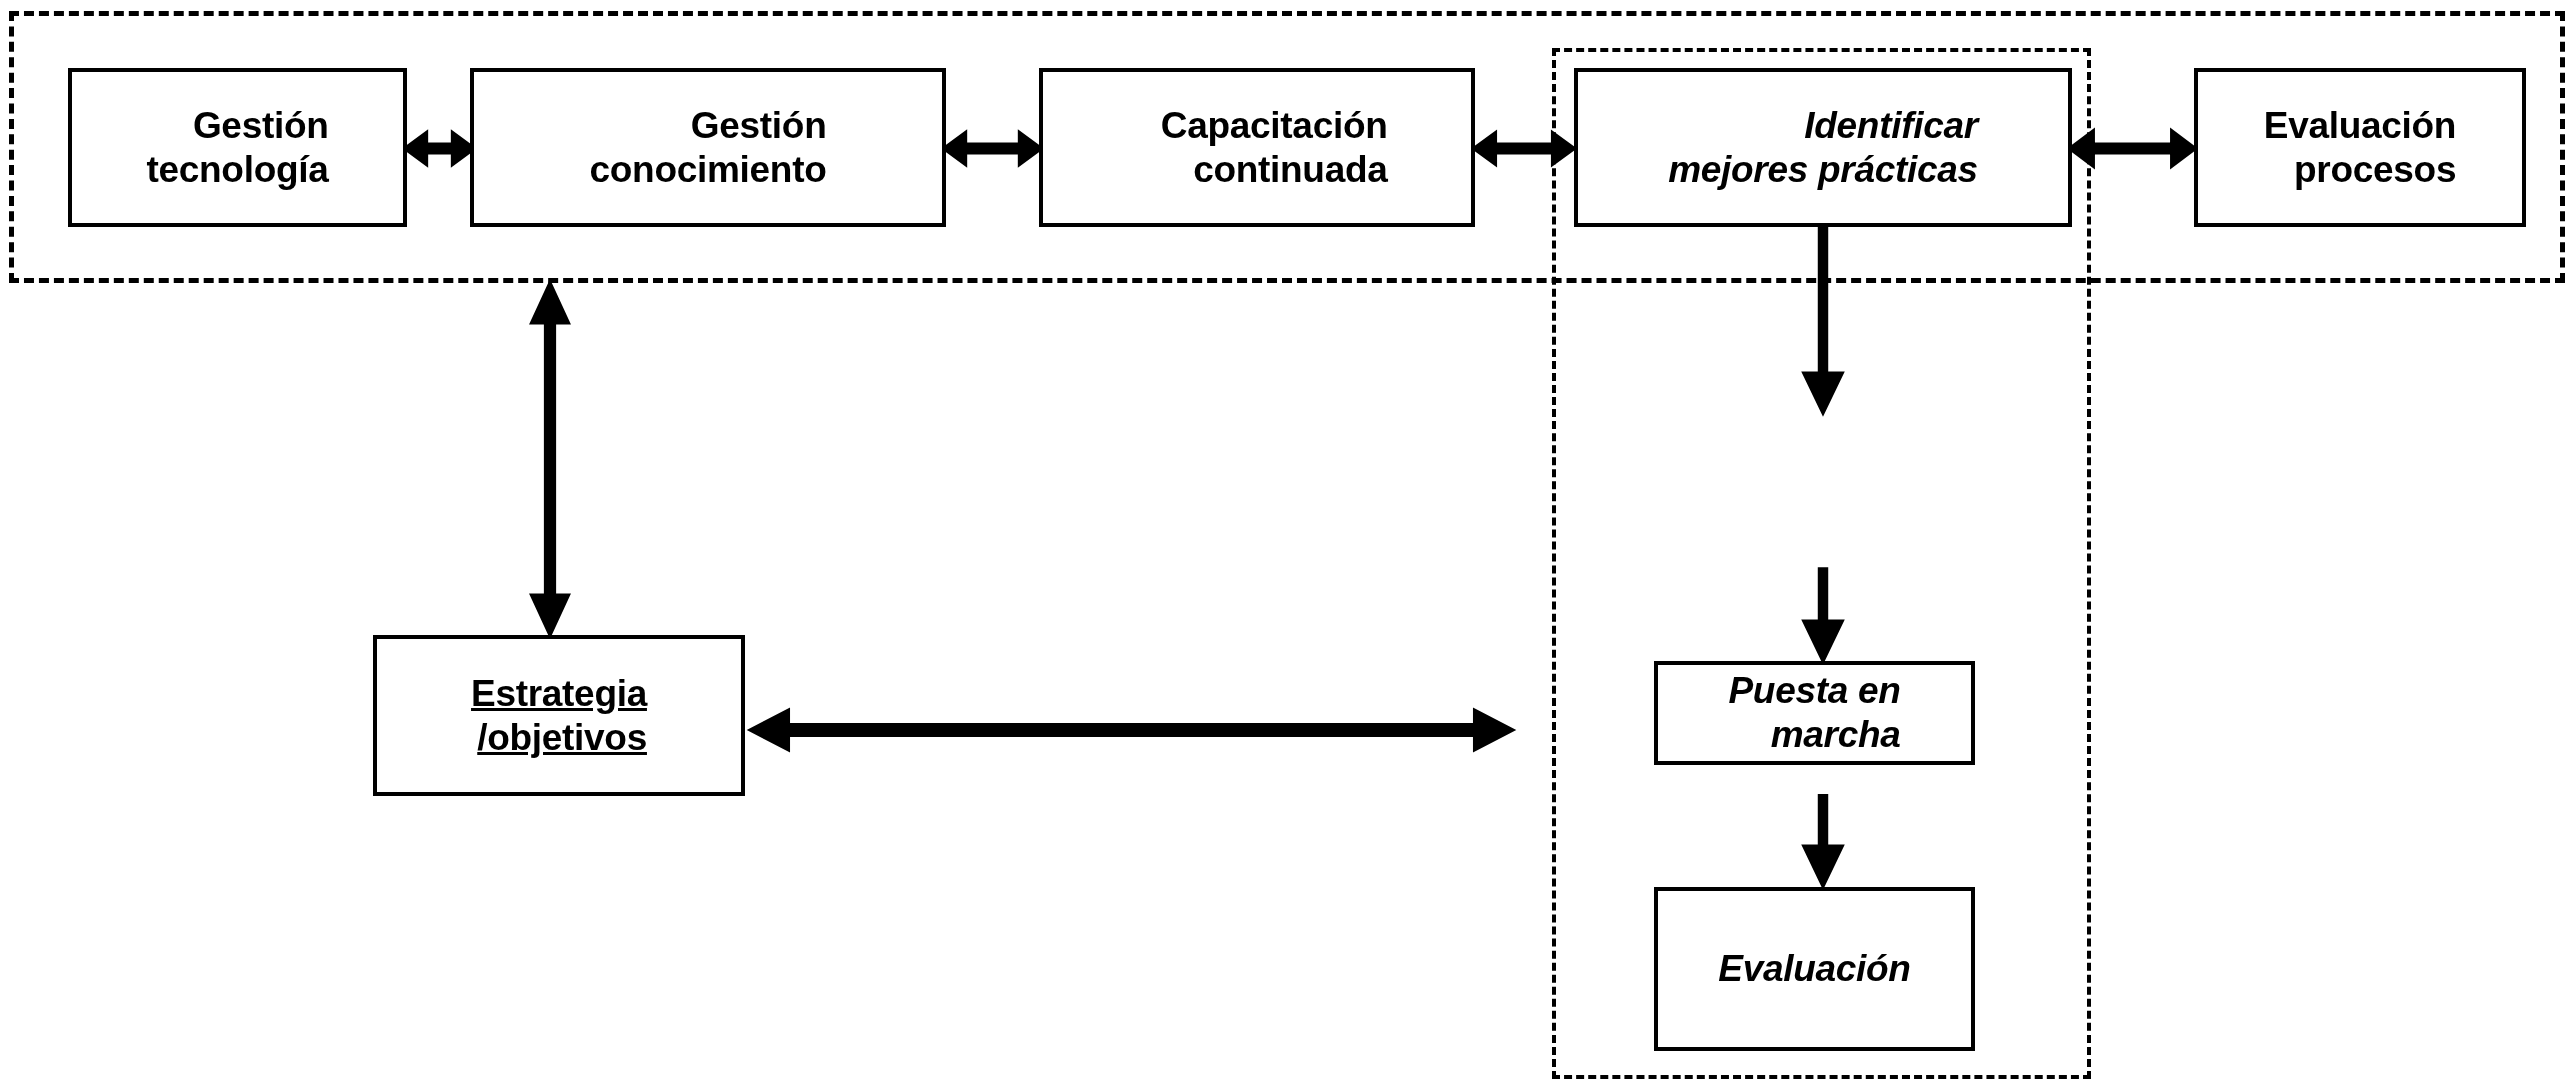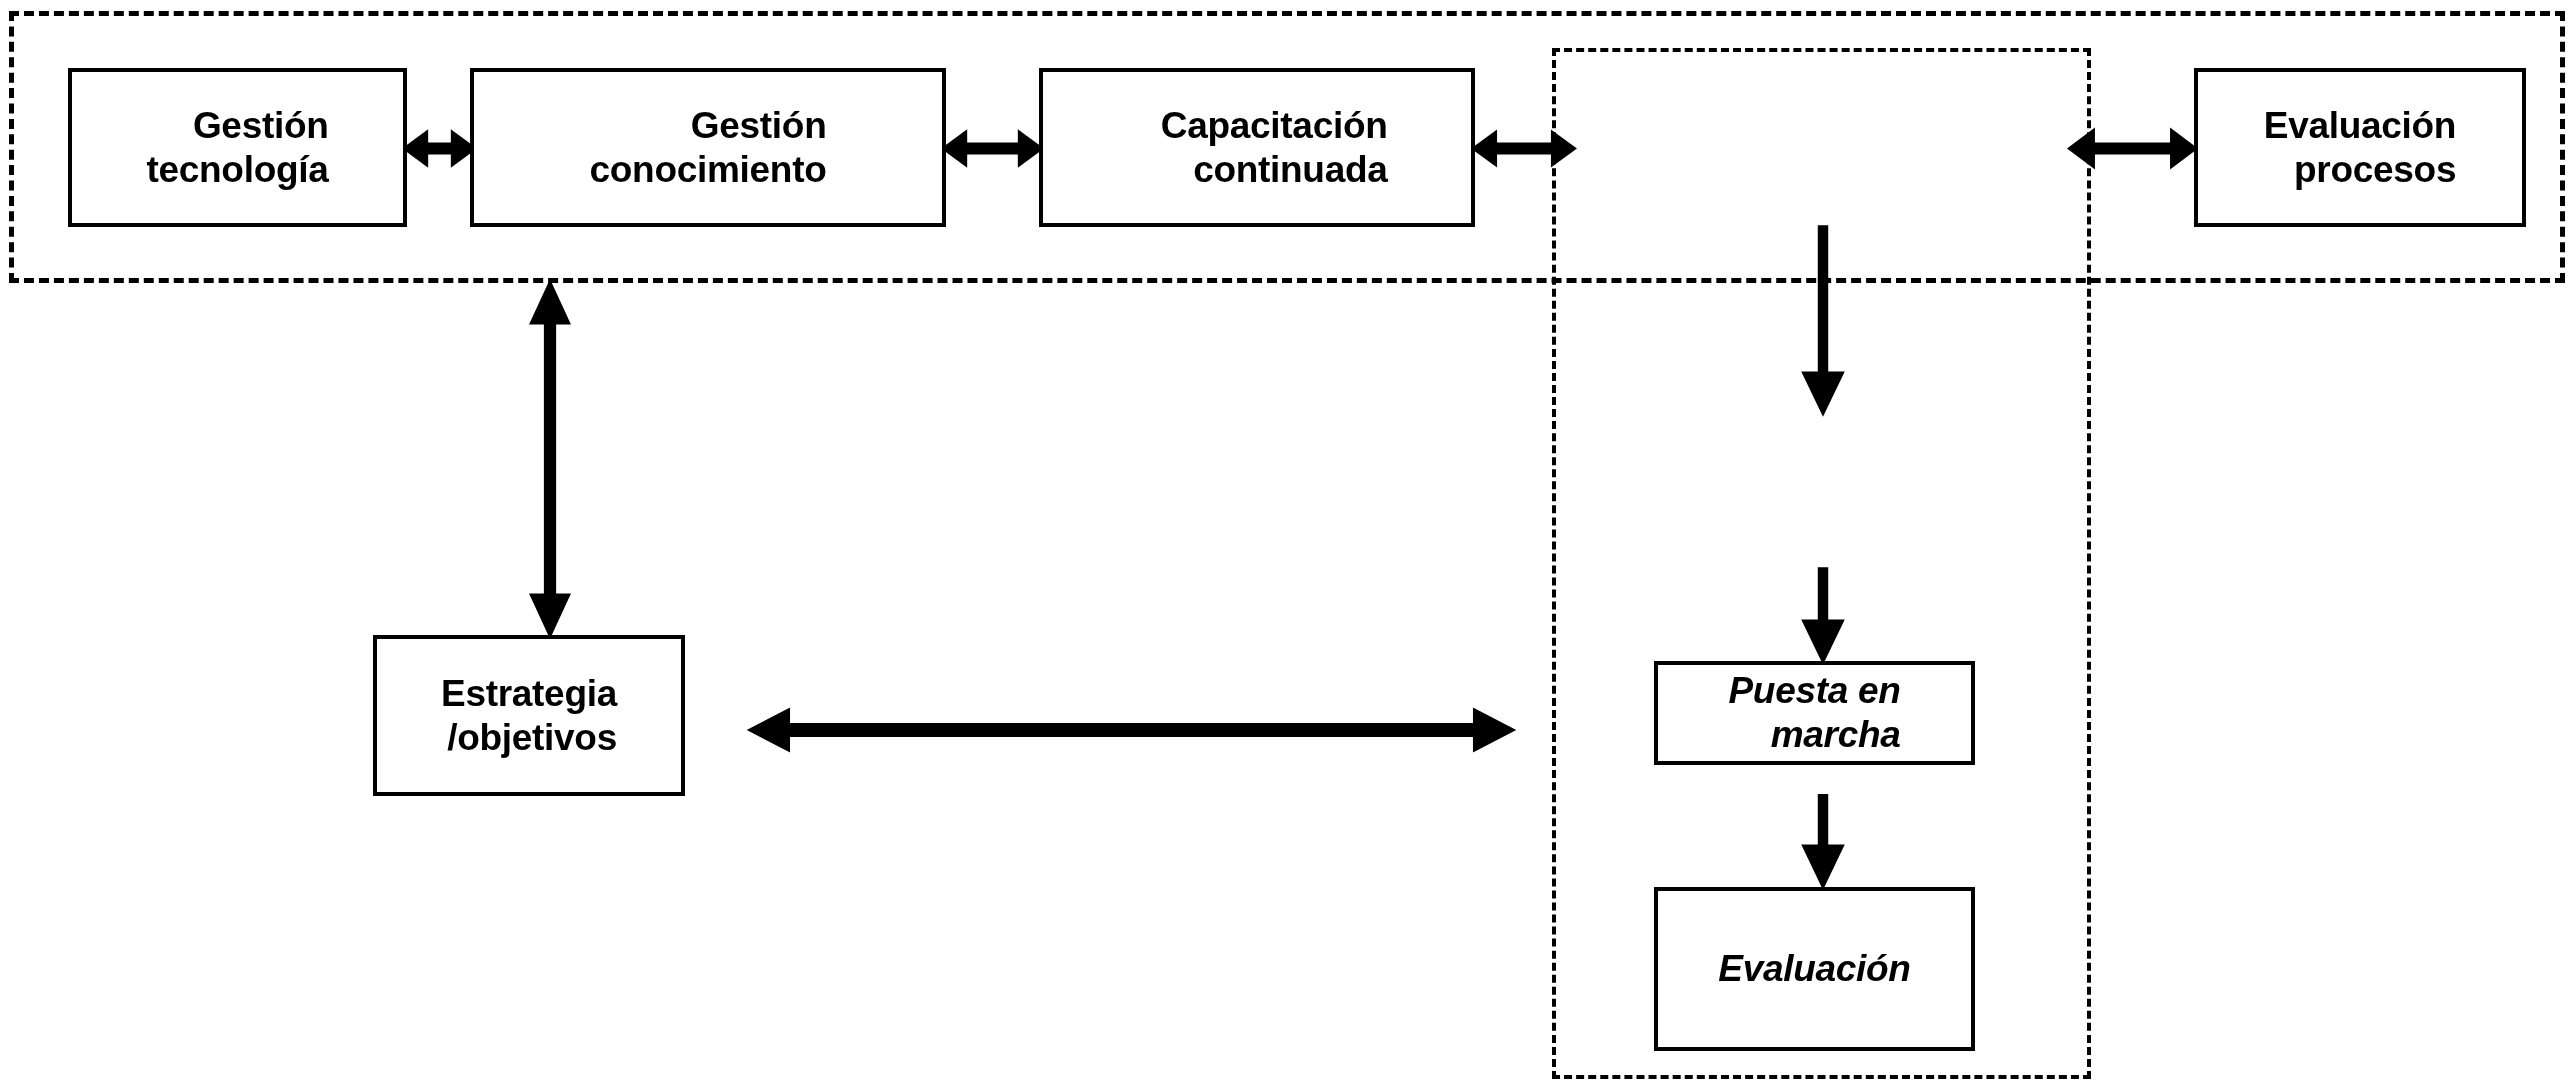--- a/index.html
+++ b/index.html
@@ -113,25 +113,27 @@
 
   <div class="node" style="left:68px; top:68px; width:339px; height:159px;">Gestión
 tecnología</div>
 
   <div class="node" style="left:470px; top:68px; width:476px; height:159px;">Gestión
 conocimiento</div>
 
   <div class="node" style="left:1039px; top:68px; width:436px; height:159px;padding-left:43px;">Capacitación
 continuada</div>
 
+  <div class="node italic" style="left:1574px; top:68px; width:498px; height:159px;">Identificar
+mejores prácticas</div>
 
   <div class="node" style="left:2194px; top:68px; width:332px; height:159px;">Evaluación
 procesos</div>
 
-  <div class="node" style="left:373px; top:635px; width:312px; height:161px;">Estrategia
+  <div class="node" style="left:373px; top:635px; width:372px; height:161px;text-decoration:underline;">Estrategia
 /objetivos</div>
 
 
   <div class="node italic" style="left:1654px; top:661px; width:321px; height:104px;">Puesta en
 marcha</div>
 
   <div class="node italic" style="left:1654px; top:887px; width:321px; height:164px;">Evaluación</div>
 
 </div>
 

